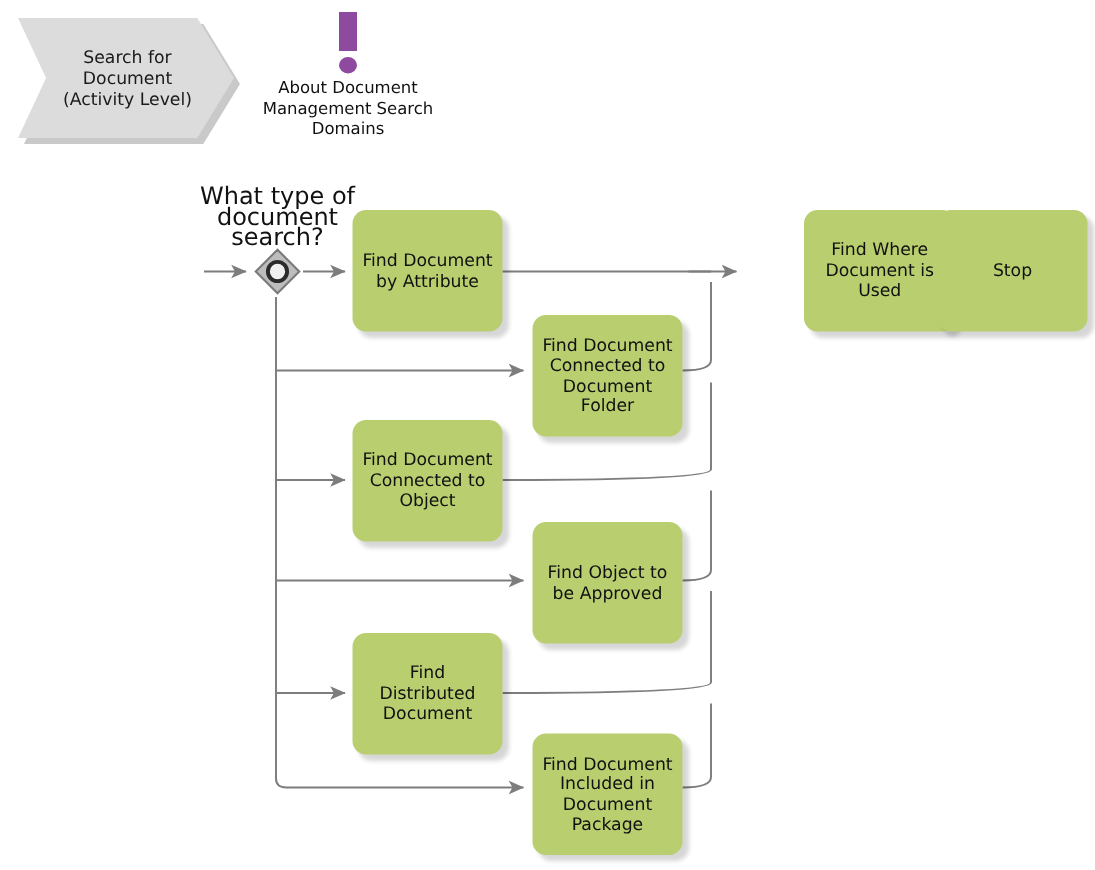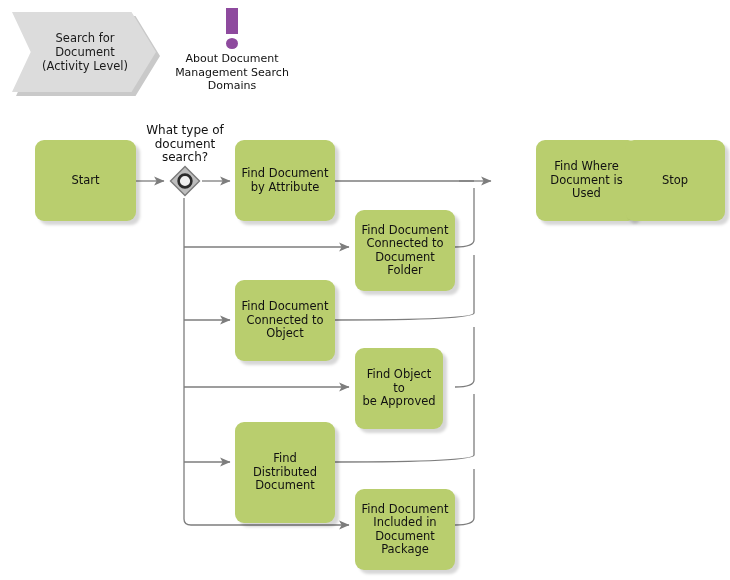--- a/index.html
+++ b/index.html
@@ -150,21 +150,21 @@
   }
   .gw-diamond {
     position: absolute;
     left: 0; top: 0;
     width: 34px; height: 34px;
   }
   .gw-label {
     position: absolute;
     width: 110px;
     text-align: center;
-    font-size: 12px;
+    font-size: 16px;
     line-height: 13.5px;
     color: #111111;
     white-space: pre-line;
   }
 </style>
 </head>
 <body>
 
 <div id="canvas">
 
@@ -227,48 +227,45 @@
   <div class="gw-label" style="left:126px; top:124px;">What type of
 document
 search?</div>
   <div class="gateway" style="left:164px; top:164px;">
     <svg class="gw-diamond" viewBox="0 0 34 34" xmlns="http://www.w3.org/2000/svg">
       <polygon points="17,2.5 31.5,17 17,31.5 2.5,17" fill="#bdbdbd" stroke="#7a7a7a" stroke-width="1.4"></polygon>
       <circle cx="17" cy="17" r="6.4" fill="#f0f0f0" stroke="#2b2b2b" stroke-width="2.6"></circle>
     </svg>
   </div>
 
-  <div class="node" style="left:31px; top:140px; width:101px; height:81px;">
-    <span>Start</span>
-  </div>
 
   <div class="node" style="left:231px; top:140px; width:100px; height:81px;">
     <span>Find Document
 by Attribute</span>
   </div>
 
   <div class="node" style="left:351px; top:210px; width:100px; height:81px;">
     <span>Find Document
 Connected to
 Document
 Folder</span>
   </div>
 
   <div class="node" style="left:231px; top:280px; width:100px; height:81px;">
     <span>Find Document
 Connected to
 Object</span>
   </div>
 
-  <div class="node" style="left:351px; top:348px; width:88px; height:81px;">
+  <div class="node" style="left:351px; top:348px; width:100px; height:81px;">
     <span>Find Object to
 be Approved</span>
   </div>
 
-  <div class="node" style="left:231px; top:422px; width:100px; height:101px;">
+  <div class="node" style="left:231px; top:422px; width:100px; height:81px;">
     <span>Find Distributed
 Document</span>
   </div>
 
   <div class="node" style="left:351px; top:489px; width:100px; height:81px;">
     <span>Find Document
 Included in
 Document
 Package</span>
   </div>

